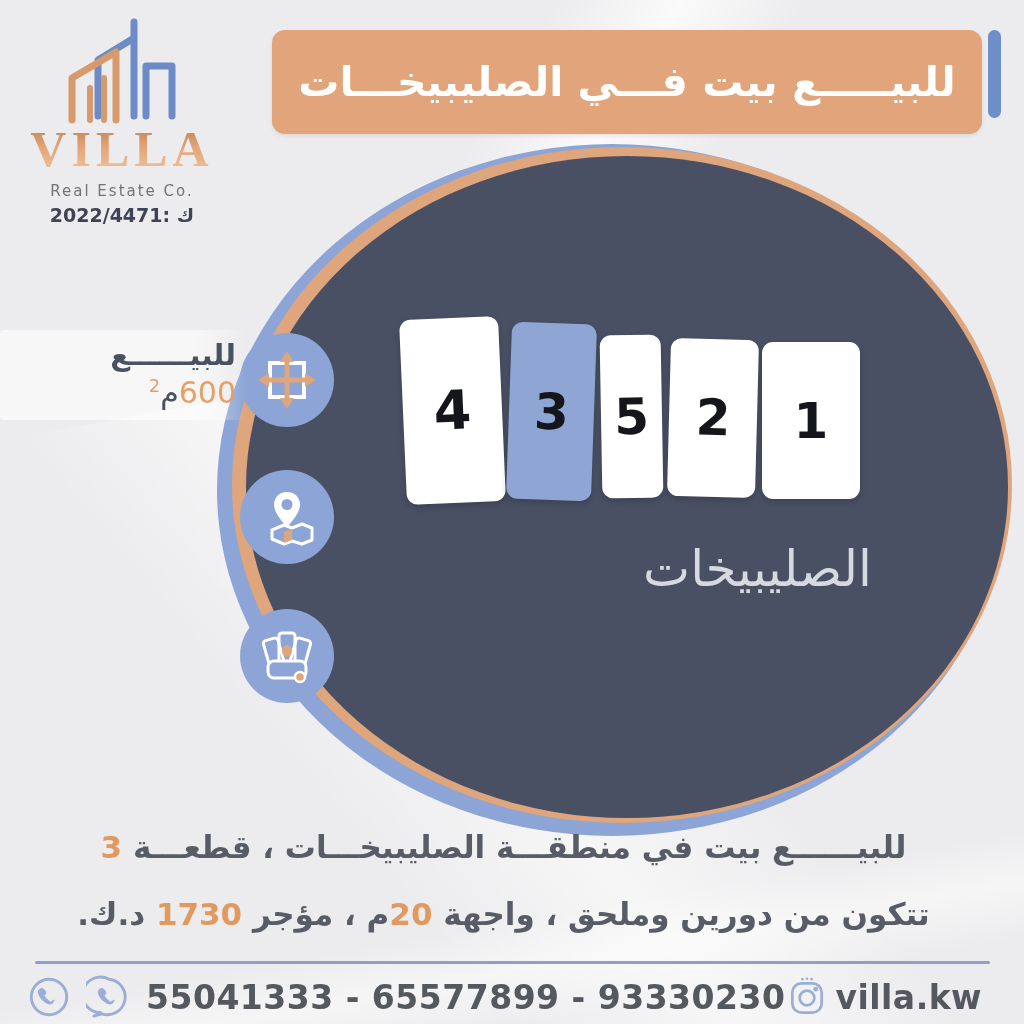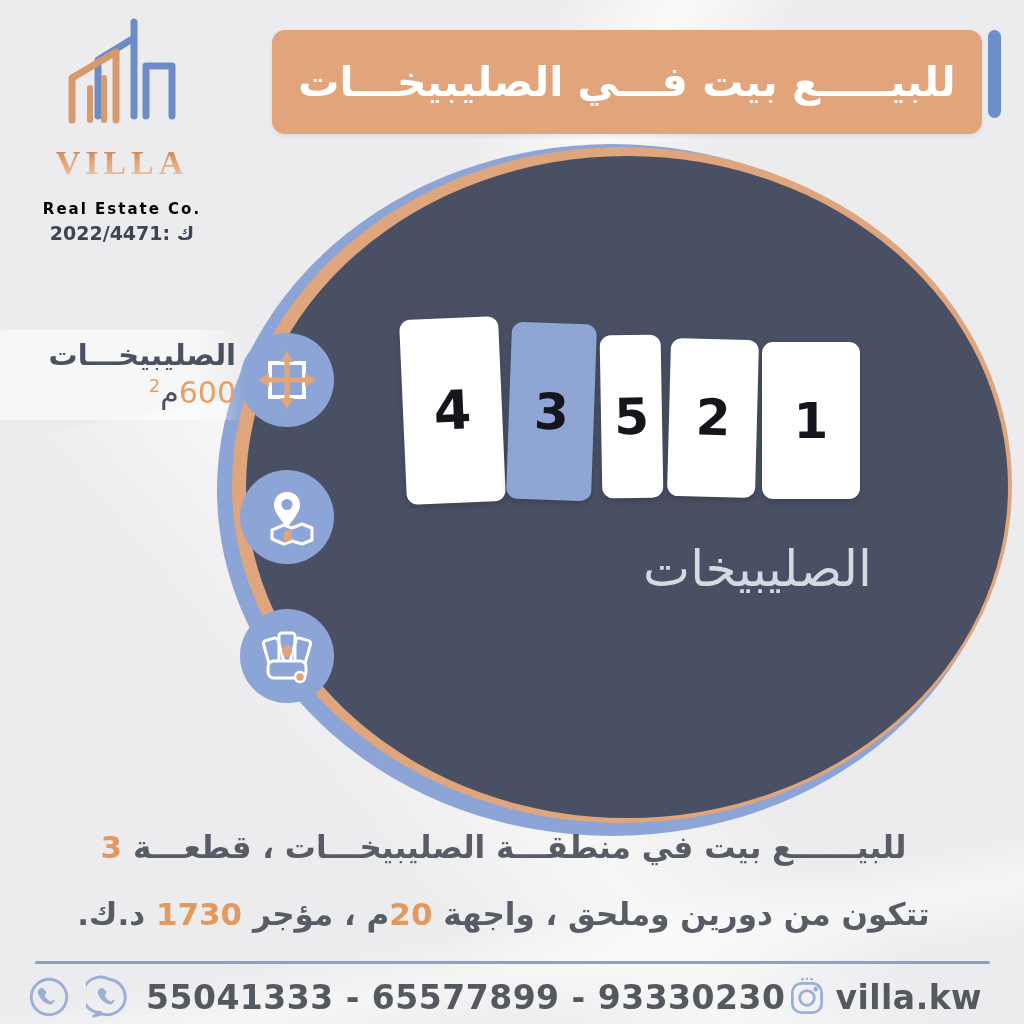--- a/index.html
+++ b/index.html
@@ -21,25 +21,25 @@
         background:linear-gradient(60deg, rgba(255,255,255,0) 40%, rgba(255,255,255,0.55) 50%, rgba(255,255,255,0) 60%);
         transform:rotate(-10deg); }
   .s3 { top:700px; left:-100px; width:1300px; height:500px;
         background:linear-gradient(170deg, rgba(255,255,255,0) 45%, rgba(255,255,255,0.5) 52%, rgba(255,255,255,0) 60%); }
 
   
   .logo { position:absolute; top:12px; left:24px; width:196px; text-align:center; }
   .logo svg { display:block; margin:0 auto; }
   .brand {
     font-family:"Liberation Serif", serif;
-    font-size:34px; font-weight:700; letter-spacing:5px; line-height:1.0;
+    font-size:50px; font-weight:700; letter-spacing:5px; line-height:1.0;
     background:linear-gradient(180deg,#bd7f4f 0%,#e2a477 45%,#f0c49e 100%);
-    -webkit-background-clip:text; background-clip:text; color:transparent;margin-top:22px;
-  }
-  .logo-sub { font-size:15px; font-weight:700; color:#000000; letter-spacing:2px; margin-top:20px; }
+    -webkit-background-clip:text; background-clip:text; color:transparent;
+  }
+  .logo-sub { font-size:15px; font-weight:400; color:#737373; letter-spacing:2px; margin-top:8px; }
   .logo-lic { font-size:19px; font-weight:700; color:#3d4454; margin-top:4px; }
 
   
   .banner {
     position:absolute; left:272px; top:30px; width:710px; height:104px;
     background:#e1a47b; border-radius:13px;
     display:flex; align-items:center; justify-content:center;
     box-shadow:0 2px 4px rgba(0,0,0,0.08);
   }
   .banner-title { color:#ffffff; font-size:41px; font-weight:700; direction:rtl; white-space:nowrap; }
@@ -145,21 +145,21 @@
   <div class="plot" style="left:669px; top:339px; width:88px; height:158px; transform:rotate(1.5deg);">
     <span class="plot-num">2</span>
   </div>
   <div class="plot" style="left:762px; top:342px; width:98px; height:157px;">
     <span class="plot-num">1</span>
   </div>
 
   <div class="area-name">الصليبيخات</div>
 
   <div class="info-row" style="top:330px;">
-    <div class="info-label">الصليبيخـــات</div>
+    <div class="info-label">للبيــــــع</div>
     <div class="info-value"><span class="orange">600</span><span>م</span><sup class="orange">2</sup></div>
   </div>
 
   <svg class="badge-icon" style="left:256px; top:349px;" viewBox="0 0 62 62">
     <rect x="14" y="14" width="34" height="34" fill="none" stroke="#ffffff" stroke-width="4"></rect>
     <g stroke="#dfa57c" stroke-width="5" stroke-linecap="round">
       <line x1="31" y1="12" x2="31" y2="50"></line>
       <line x1="12" y1="31" x2="50" y2="31"></line>
     </g>
     <g fill="#dfa57c">

